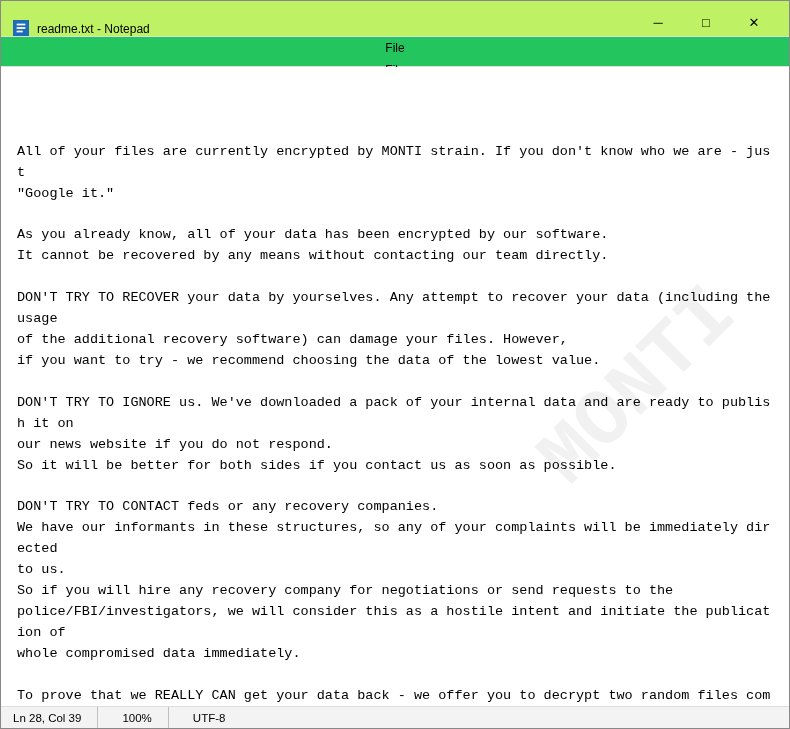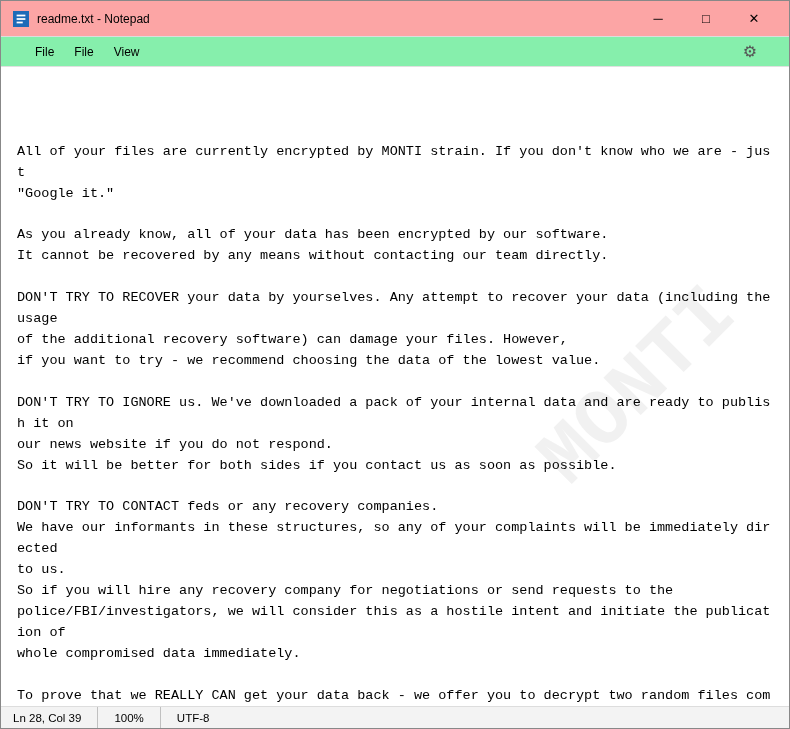--- a/index.html
+++ b/index.html
@@ -23,24 +23,24 @@
       width: 790px;
       height: 729px;
       background: #f3f3f3;
       border: 1px solid #888;
       display: flex;
       flex-direction: column;
       box-shadow: 2px 2px 8px rgba(0,0,0,0.3);
     }
 
     .title-bar {
-      background: #fca5a5;
+      background: #bef264;
       height: 36px;
       display: flex;
-      align-items: center;
+      align-items: flex-end;
       padding: 0 12px;
       border-bottom: 1px solid #ddd;
       user-select: none;
     }
 
     .title-bar-icon {
       width: 16px;
       height: 16px;
       margin-right: 8px;
       background: #1e6bb8;
@@ -77,23 +77,24 @@
       justify-content: center;
       font-size: 13px;
       color: #000;
       border-radius: 2px;
     }
 
     .menu-bar {
       height: 30px;
       display: flex;
       align-items: center;
-      padding: 0 24px;
-      background: #86efac;
+      padding: 0 8px;
+      background: #22c55e;
       border-bottom: 1px solid #e0e0e0;
+      flex-direction: column;
     }
 
     .menu-item {
       padding: 4px 10px;
       font-size: 12px;
       color: #000;
       cursor: pointer;
       border-radius: 2px;
     }
 
@@ -144,21 +145,21 @@
 
     .status-bar {
       height: 22px;
       background: #f3f3f3;
       border-top: 1px solid #ddd;
       display: flex;
       align-items: center;
       padding: 0 12px;
       font-size: 11.5px;
       color: #000;
-      gap: 0;
+      gap: 8px;
     }
 
     .status-section {
       padding: 0 16px;
       border-right: 1px solid #c0c0c0;
       height: 100%;
       display: flex;
       align-items: center;
     }
 

